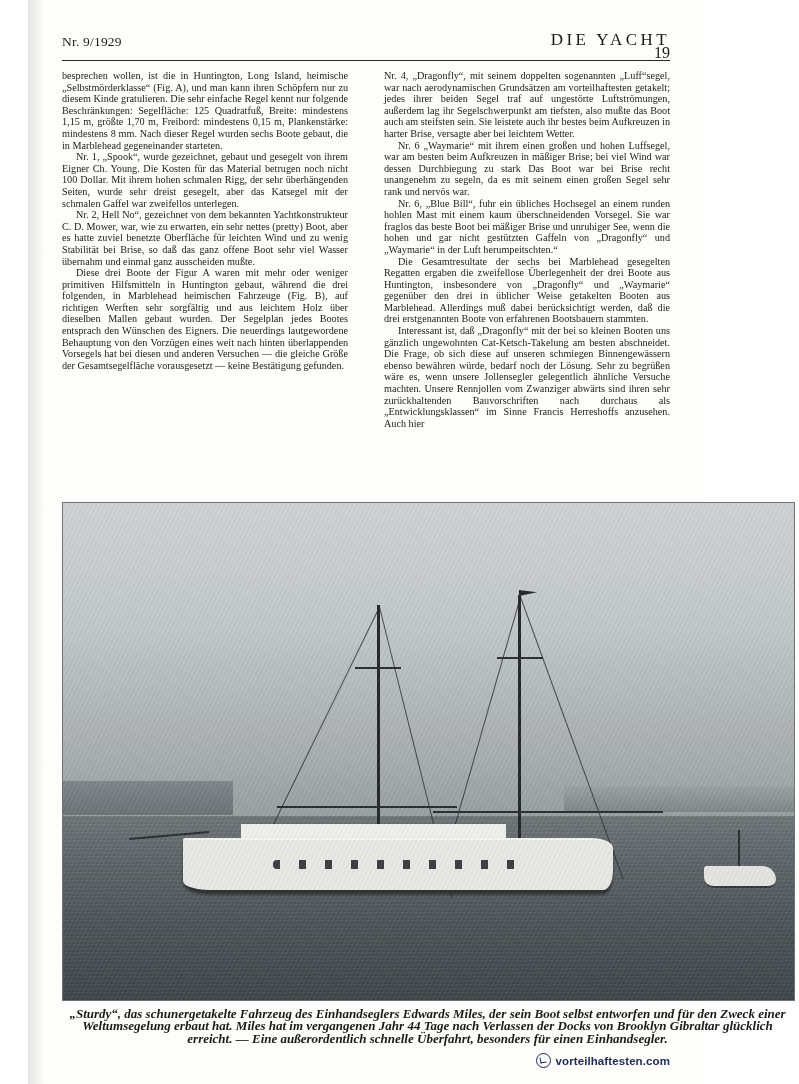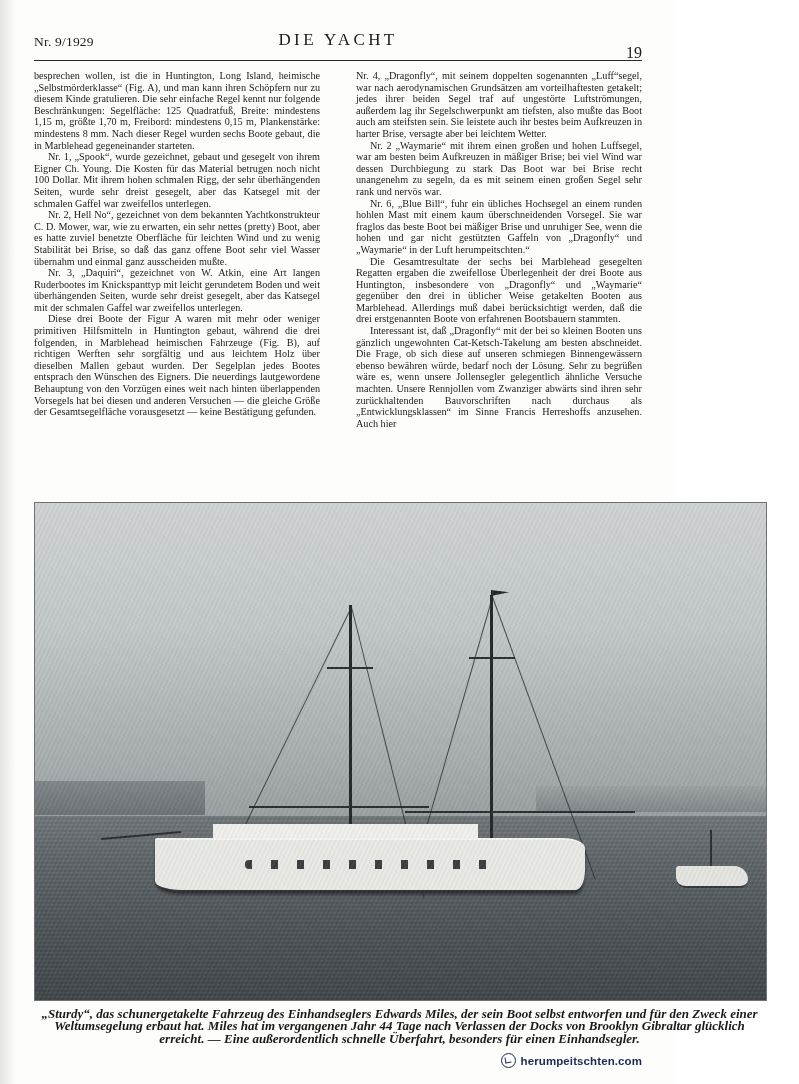--- a/index.html
+++ b/index.html
@@ -14,40 +14,41 @@
     color: #1a1a1a;
     overflow: hidden;
   }
   .page {
     position: relative;
     width: 676px;
     height: 1084px;
     box-sizing: border-box;
     padding: 28px 34px 10px 34px;
     background: #fdfdfb;
+    margin-left: 28px;
   }
   
   .masthead {
     position: relative;
     height: 30px;
     margin-bottom: 2px;
   }
   .issue-no {
     position: absolute;
     left: 0;
     top: 6px;
     font-size: 13.5px;
     letter-spacing: 0.2px;
   }
   .journal-title {
     position: absolute;
     left: 0;
     right: 0;
     top: 2px;
-    text-align: center;
+    text-align: right;
     font-size: 17px;
     letter-spacing: 3.4px;
     font-weight: normal;
   }
   .page-number {
     position: absolute;
     right: 0;
     top: 16px;
     font-size: 16px;
   }
@@ -322,26 +323,25 @@
     <div class="journal-title">DIE YACHT</div>
     <div class="page-number">19</div>
   </div>
   <hr class="rule">
 
   <div class="columns">
     <div class="col">
       <p class="first">besprechen wollen, ist die in Huntington, Long Island, heimische „Selbstmörderklasse“ (Fig. A), und man kann ihren Schöpfern nur zu diesem Kinde gratulieren. Die sehr einfache Regel kennt nur folgende Beschränkungen: Segelfläche: 125 Quadratfuß, Breite: mindestens 1,15 m, größte 1,70 m, Freibord: mindestens 0,15 m, Plankenstärke: mindestens 8 mm. Nach dieser Regel wurden sechs Boote gebaut, die in Marblehead gegeneinander starteten.</p>
       <p>Nr. 1, „Spook“, wurde gezeichnet, gebaut und gesegelt von ihrem Eigner Ch. Young. Die Kosten für das Material betrugen noch nicht 100 Dollar. Mit ihrem hohen schmalen Rigg, der sehr überhängenden Seiten, wurde sehr dreist gesegelt, aber das Katsegel mit der schmalen Gaffel war zweifellos unterlegen.</p>
       <p>Nr. 2, Hell No“, gezeichnet von dem bekannten Yachtkonstrukteur C. D. Mower, war, wie zu erwarten, ein sehr nettes (pretty) Boot, aber es hatte zuviel benetzte Oberfläche für leichten Wind und zu wenig Stabilität bei Brise, so daß das ganz offene Boot sehr viel Wasser übernahm und einmal ganz ausscheiden mußte.</p>
-      <p>Nr. 3, „Daquiri“, gezeichnet von W. Atkin, eine Art langen Ruderbootes im Knickspanttyp mit leicht gerundetem Boden und weit überhängenden Seiten, wurde sehr dreist gesegelt, aber das Katsegel mit der schmalen Gaffel war zweifellos unterlegen.</p>
       <p>Diese drei Boote der Figur A waren mit mehr oder weniger primitiven Hilfsmitteln in Huntington gebaut, während die drei folgenden, in Marblehead heimischen Fahrzeuge (Fig. B), auf richtigen Werften sehr sorgfältig und aus leichtem Holz über dieselben Mallen gebaut wurden. Der Segelplan jedes Bootes entsprach den Wünschen des Eigners. Die neuerdings lautgewordene Behauptung von den Vorzügen eines weit nach hinten überlappenden Vorsegels hat bei diesen und anderen Versuchen — die gleiche Größe der Gesamtsegelfläche vorausgesetzt — keine Bestätigung gefunden.</p>
     </div>
     <div class="col">
       <p class="first">Nr. 4, „Dragonfly“, mit seinem doppelten sogenannten „Luff“segel, war nach aerodynamischen Grundsätzen am vorteilhaftesten getakelt; jedes ihrer beiden Segel traf auf ungestörte Luftströmungen, außerdem lag ihr Segelschwerpunkt am tiefsten, also mußte das Boot auch am steifsten sein. Sie leistete auch ihr bestes beim Aufkreuzen in harter Brise, versagte aber bei leichtem Wetter.</p>
-      <p>Nr. 2 „Waymarie“ mit ihrem einen großen und hohen Luffsegel, war am besten beim Aufkreuzen in mäßiger Brise; bei viel Wind war dessen Durchbiegung zu stark Das Boot war bei Brise recht unangenehm zu segeln, da es mit seinem einen großen Segel sehr rank und nervös war.</p>
+      <p>Nr. 6 „Waymarie“ mit ihrem einen großen und hohen Luffsegel, war am besten beim Aufkreuzen in mäßiger Brise; bei viel Wind war dessen Durchbiegung zu stark Das Boot war bei Brise recht unangenehm zu segeln, da es mit seinem einen großen Segel sehr rank und nervös war.</p>
       <p>Nr. 6, „Blue Bill“, fuhr ein übliches Hochsegel an einem runden hohlen Mast mit einem kaum überschneidenden Vorsegel. Sie war fraglos das beste Boot bei mäßiger Brise und unruhiger See, wenn die hohen und gar nicht gestützten Gaffeln von „Dragonfly“ und „Waymarie“ in der Luft herumpeitschten.“</p>
       <p>Die Gesamtresultate der sechs bei Marblehead gesegelten Regatten ergaben die zweifellose Überlegenheit der drei Boote aus Huntington, insbesondere von „Dragonfly“ und „Waymarie“ gegenüber den drei in üblicher Weise getakelten Booten aus Marblehead. Allerdings muß dabei berücksichtigt werden, daß die drei erstgenannten Boote von erfahrenen Bootsbauern stammten.</p>
       <p>Interessant ist, daß „Dragonfly“ mit der bei so kleinen Booten uns gänzlich ungewohnten Cat-Ketsch-Takelung am besten abschneidet. Die Frage, ob sich diese auf unseren schmiegen Binnengewässern ebenso bewähren würde, bedarf noch der Lösung. Sehr zu begrüßen wäre es, wenn unsere Jollensegler gelegentlich ähnliche Versuche machten. Unsere Rennjollen vom Zwanziger abwärts sind ihren sehr zurückhaltenden Bauvorschriften nach durchaus als „Entwicklungsklassen“ im Sinne Francis Herreshoffs anzusehen. Auch hier</p>
     </div>
   </div>
 
   <div class="photo-wrap">
     <div class="sky"></div>
     <div class="shore-left"></div>
     <div class="shore-right"></div>
@@ -369,16 +369,16 @@
     <div class="boat-right">
       <div class="bm"></div>
     </div>
     <div class="grain"></div>
   </div>
 
   <div class="caption">„Sturdy“, das schunergetakelte Fahrzeug des Einhandseglers Edwards Miles, der sein Boot selbst entworfen und für den Zweck einer Weltumsegelung erbaut hat. Miles hat im vergangenen Jahr 44 Tage nach Verlassen der Docks von Brooklyn Gibraltar glücklich erreicht. — Eine außerordentlich schnelle Überfahrt, besonders für einen Einhandsegler.</div>
 
   <div class="footer">
     <div class="badge"></div>
-    <div class="wm">herumpeitschten.com</div>
+    <div class="wm">vorteilhaftesten.com</div>
   </div>
 
 </div>
 
 </body></html>

